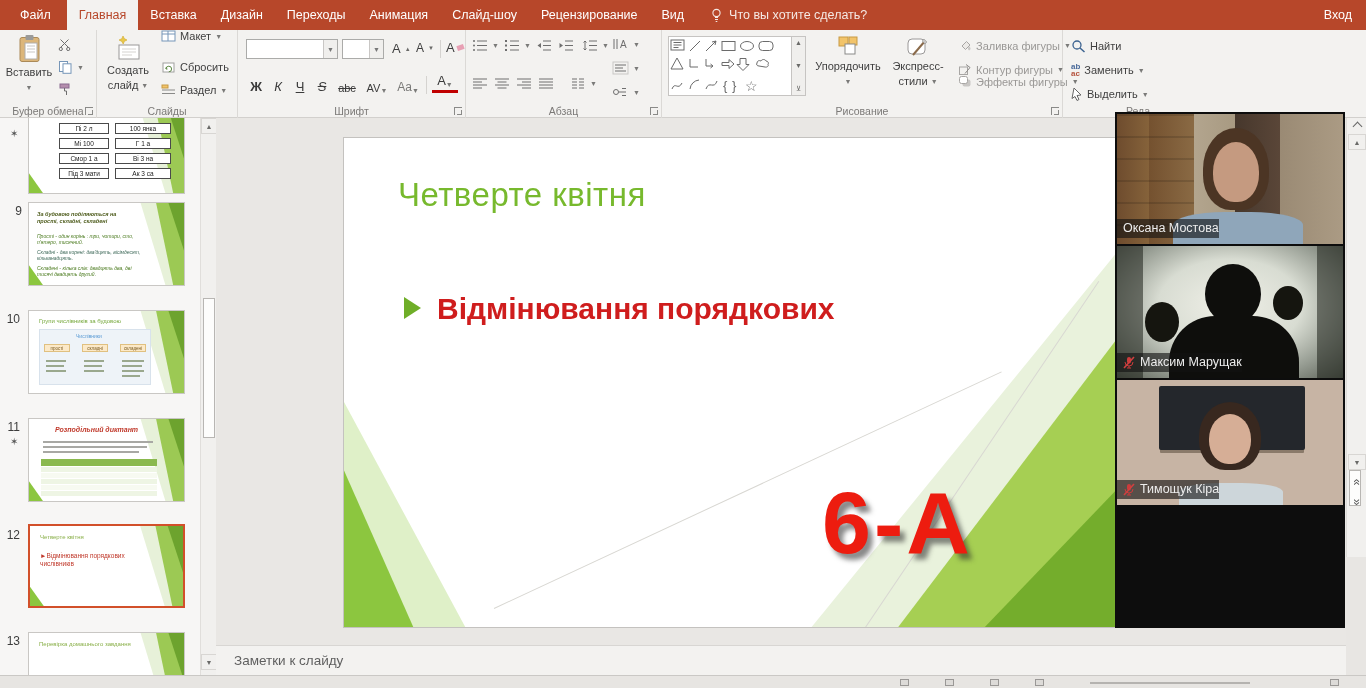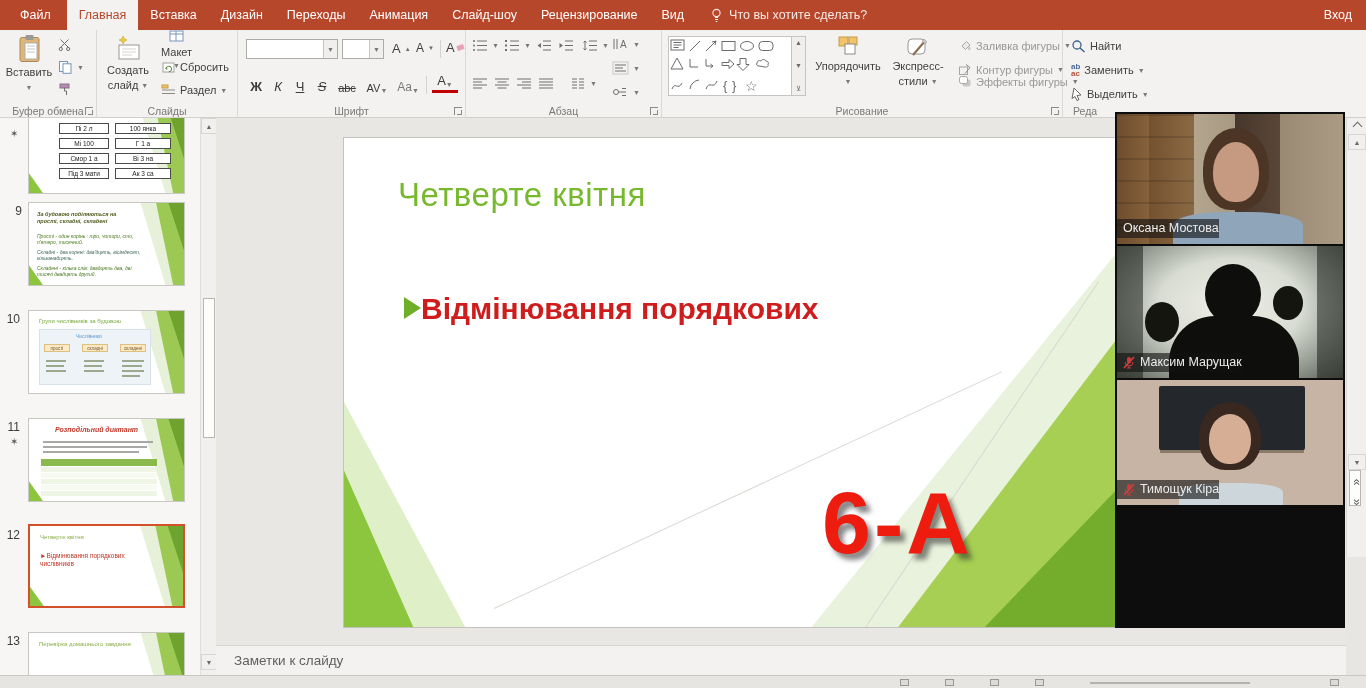--- a/index.html
+++ b/index.html
@@ -53,21 +53,21 @@
   .slide { position:absolute; left:127px; top:19px; width:868px; height:491px; background:#fff; border:1px solid #c4c2bf; overflow:hidden; }
   .deco-r1 { position:absolute; inset:0; background:#e9f2dc; clip-path:polygon(100% 0, 54% 100%, 100% 100%); }
   .deco-r2 { position:absolute; inset:0; background:#a6cf53; clip-path:polygon(100% 16%, 64% 100%, 100% 100%); }
   .deco-r3 { position:absolute; inset:0; background:#74ad2c; clip-path:polygon(100% 52%, 74% 100%, 100% 100%); }
   .deco-l1 { position:absolute; inset:0; background:#dff0c8; clip-path:polygon(0 54%, 14% 100%, 0 100%); }
   .deco-l2 { position:absolute; inset:0; background:#8cc63f; clip-path:polygon(0 68%, 8% 100%, 0 100%); }
   .dline { position:absolute; height:1px; background:#d8d7d2; transform-origin:left center; }
   .slide-title { position:absolute; left:54px; top:38px; font-size:33px; color:#77b92d; letter-spacing:.5px; }
   .slide-bullet { position:absolute; left:60px; top:150px; width:600px; display:flex; }
   .btri { width:0; height:0; border-left:17px solid #6fae28; border-top:11px solid transparent; border-bottom:11px solid transparent; margin-top:9px; }
-  .btext { margin-left:0; font-size:30px; font-weight:700; color:#cf1d1d; line-height:41px; }
+  .btext { margin-left:16px; font-size:30px; font-weight:700; color:#cf1d1d; line-height:41px; }
   .classlbl { position:absolute; left:478px; top:334px; font-size:88px; font-weight:800; color:#ed1c0f; letter-spacing:3px; text-shadow:5px 6px 5px rgba(40,40,40,.55); }
 
   .notesbar { position:absolute; left:216px; top:527px; width:1130px; height:30px; background:#f3f2f0; border-top:1px solid #d8d6d3; display:flex; align-items:center; padding-left:18px; font-size:13.5px; color:#5f5f5f; }
   .statusbar { position:absolute; left:0; top:557px; width:1366px; height:13px; background:#e7e5e2; border-top:1px solid #cac8c5; overflow:hidden; }
   .stic { position:absolute; top:3px; width:9px; height:7px; border:1px solid #9a9896; background:#dddbd8; }
 
   .rscroll { position:absolute; left:1346px; top:118px; width:20px; height:439px; background:#f1f0ee; border-left:1px solid #dedcd9; }
   .chev { display:inline-block; width:7px; height:7px; border-left:1.5px solid #666; border-top:1.5px solid #666; transform:rotate(45deg); }
   .rbtn { position:absolute; left:1px; width:18px; height:16px; display:flex; align-items:center; justify-content:center; font-size:7px; color:#6a6a68; background:#f1f0ee; border:1px solid #d8d6d3; }
   .dblch { font-size:12px; color:#555; display:inline-block; }
@@ -208,21 +208,21 @@
             <path d="M9 2l1.3 2.6L13 6l-2.6 1.3L9.2 10 7.8 7.4 5 6l2.8-1.3z" fill="#e9c84c" stroke="#d0a92c" stroke-width=".6"></path>
             <rect x="5" y="11" width="20" height="14" fill="#fff" stroke="#9a9898"></rect>
             <path d="M8 15h14M8 18h14M8 21h10" stroke="#d5d3d0"></path>
           </svg>
         <span>Создать</span>
         <span style="display:flex;gap:3px;align-items:center;">
             <span>слайд</span>
             <span class="da">▼</span>
           </span>
       </div>
-      <div class="sb" style="left:64px;top:0;flex-direction:column;">
+      <div class="sb" style="left:64px;top:0;">
           <svg class="mi" width="15" height="12" viewBox="0 0 15 12">
             <rect x="1" y="1" width="13" height="10" fill="#fff" stroke="#7696b8"></rect>
             <path d="M7 1v10M1 4h13" stroke="#7696b8"></path>
           </svg>
           <span>Макет</span>
           <span class="da">▼</span>
         </div>
       <div class="sb" style="left:64px;top:31px;">
           <svg class="mi" width="15" height="12" viewBox="0 0 15 12">
             <rect x="2" y="2" width="11" height="9" fill="#fff" stroke="#a0a09e"></rect>
@@ -480,21 +480,21 @@
           <span>Заменить</span>
           <span class="da">▼</span>
         </div>
       <div class="sb" style="left:8px;top:57px;">
           <svg class="mi" width="12" height="14" viewBox="0 0 12 14">
             <path d="M3 1l7 7-4 .5 2 4-2 1-2-4-3 2z" fill="#fff" stroke="#666"></path>
           </svg>
           <span>Выделить</span>
           <span class="da">▼</span>
         </div>
-      <div class="glabel" style="text-align:left;padding-left:10px;">Реда</div>
+      <div class="glabel" style="text-align:center;padding-left:10px;">Реда</div>
     </div>
   </div>
 
   <div class="workspace">
 
     <div class="thumbpanel">
       <div class="star" style="left:10px;top:10px;">✶</div>
       <div class="mini" style="top:-8px;height:84px;">
         <div class="mdeco1"></div>
           <div class="mdeco2"></div>

